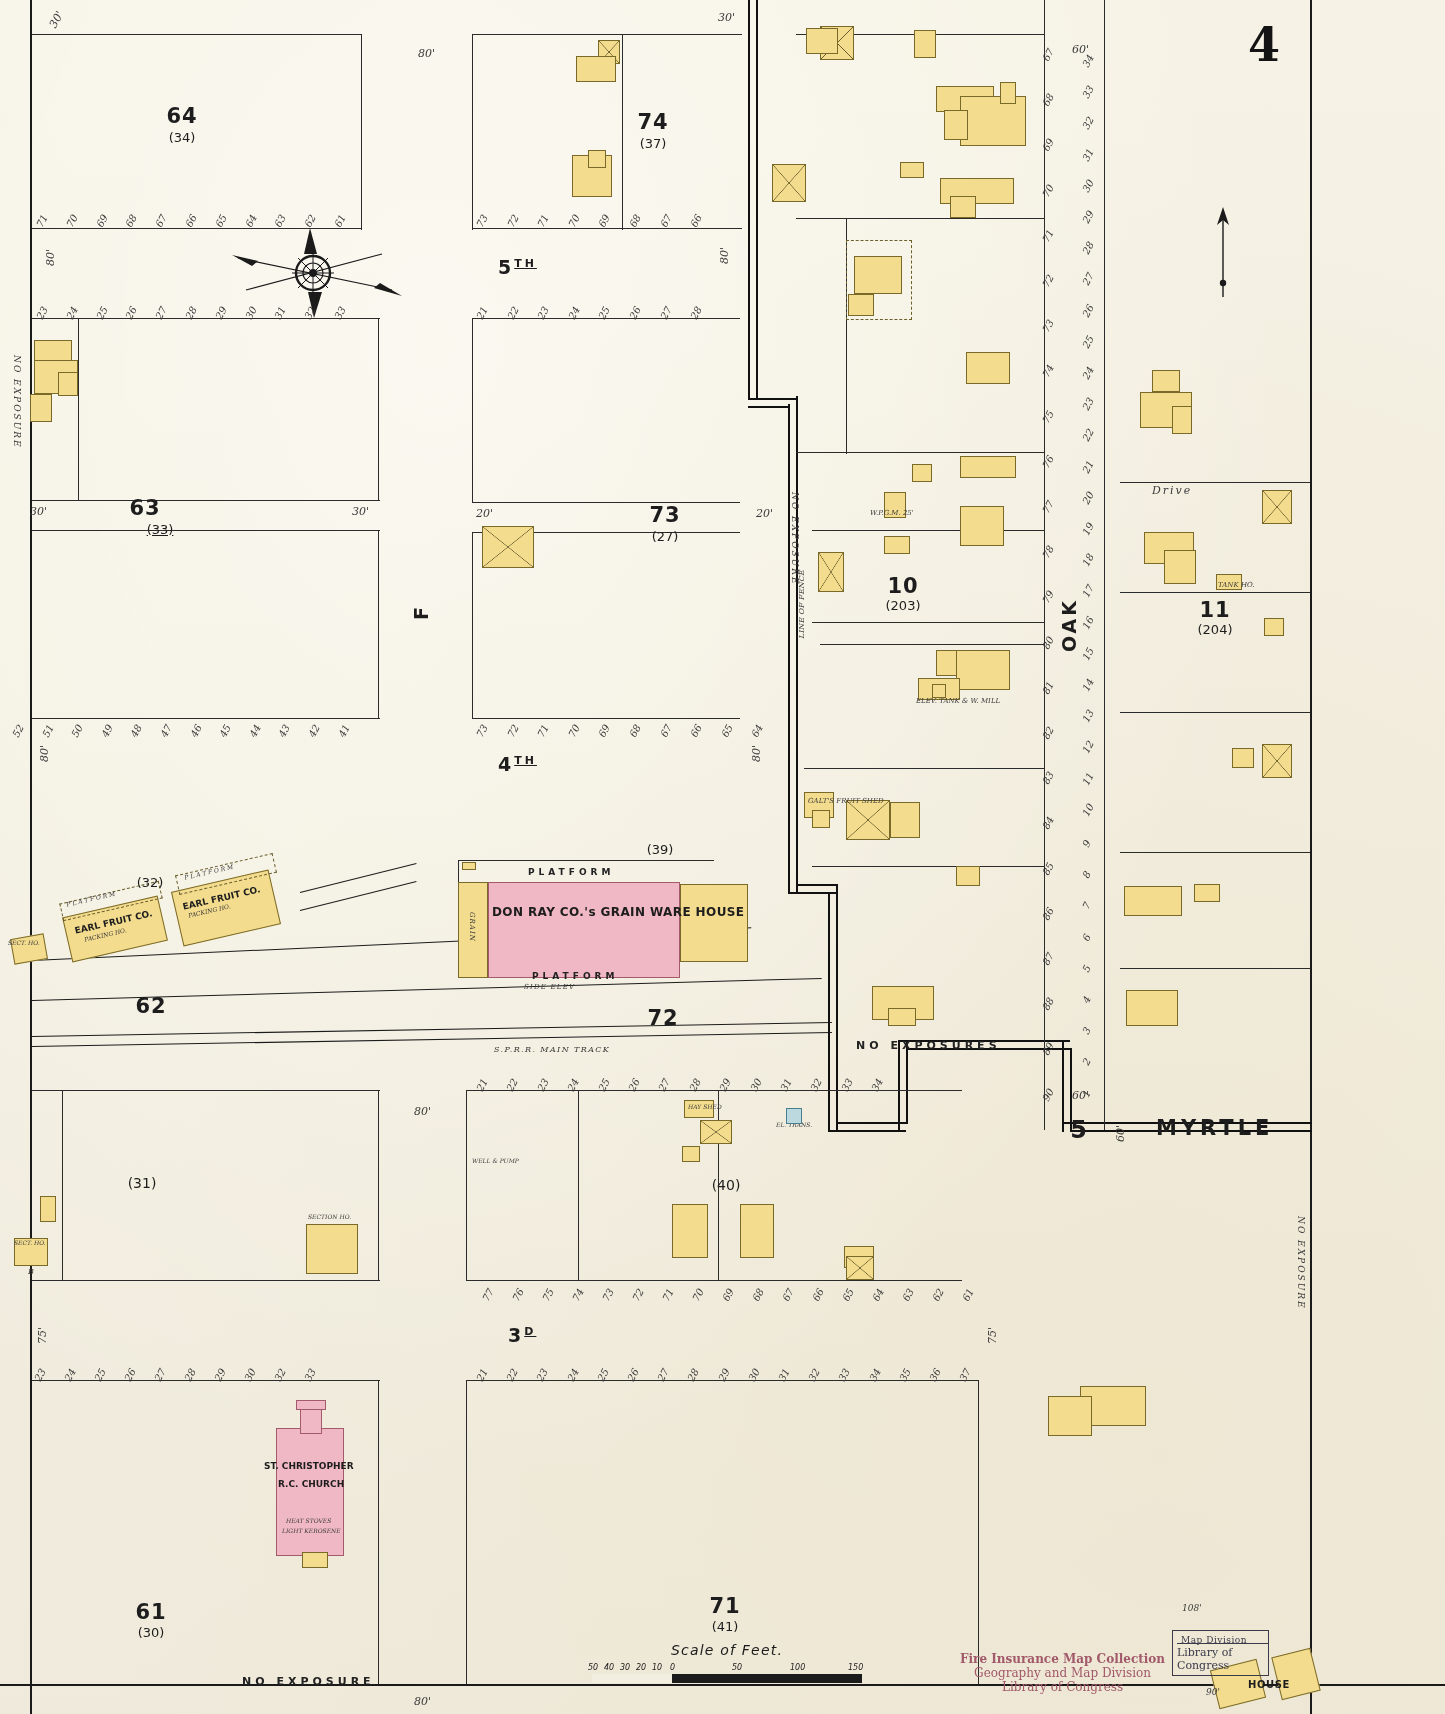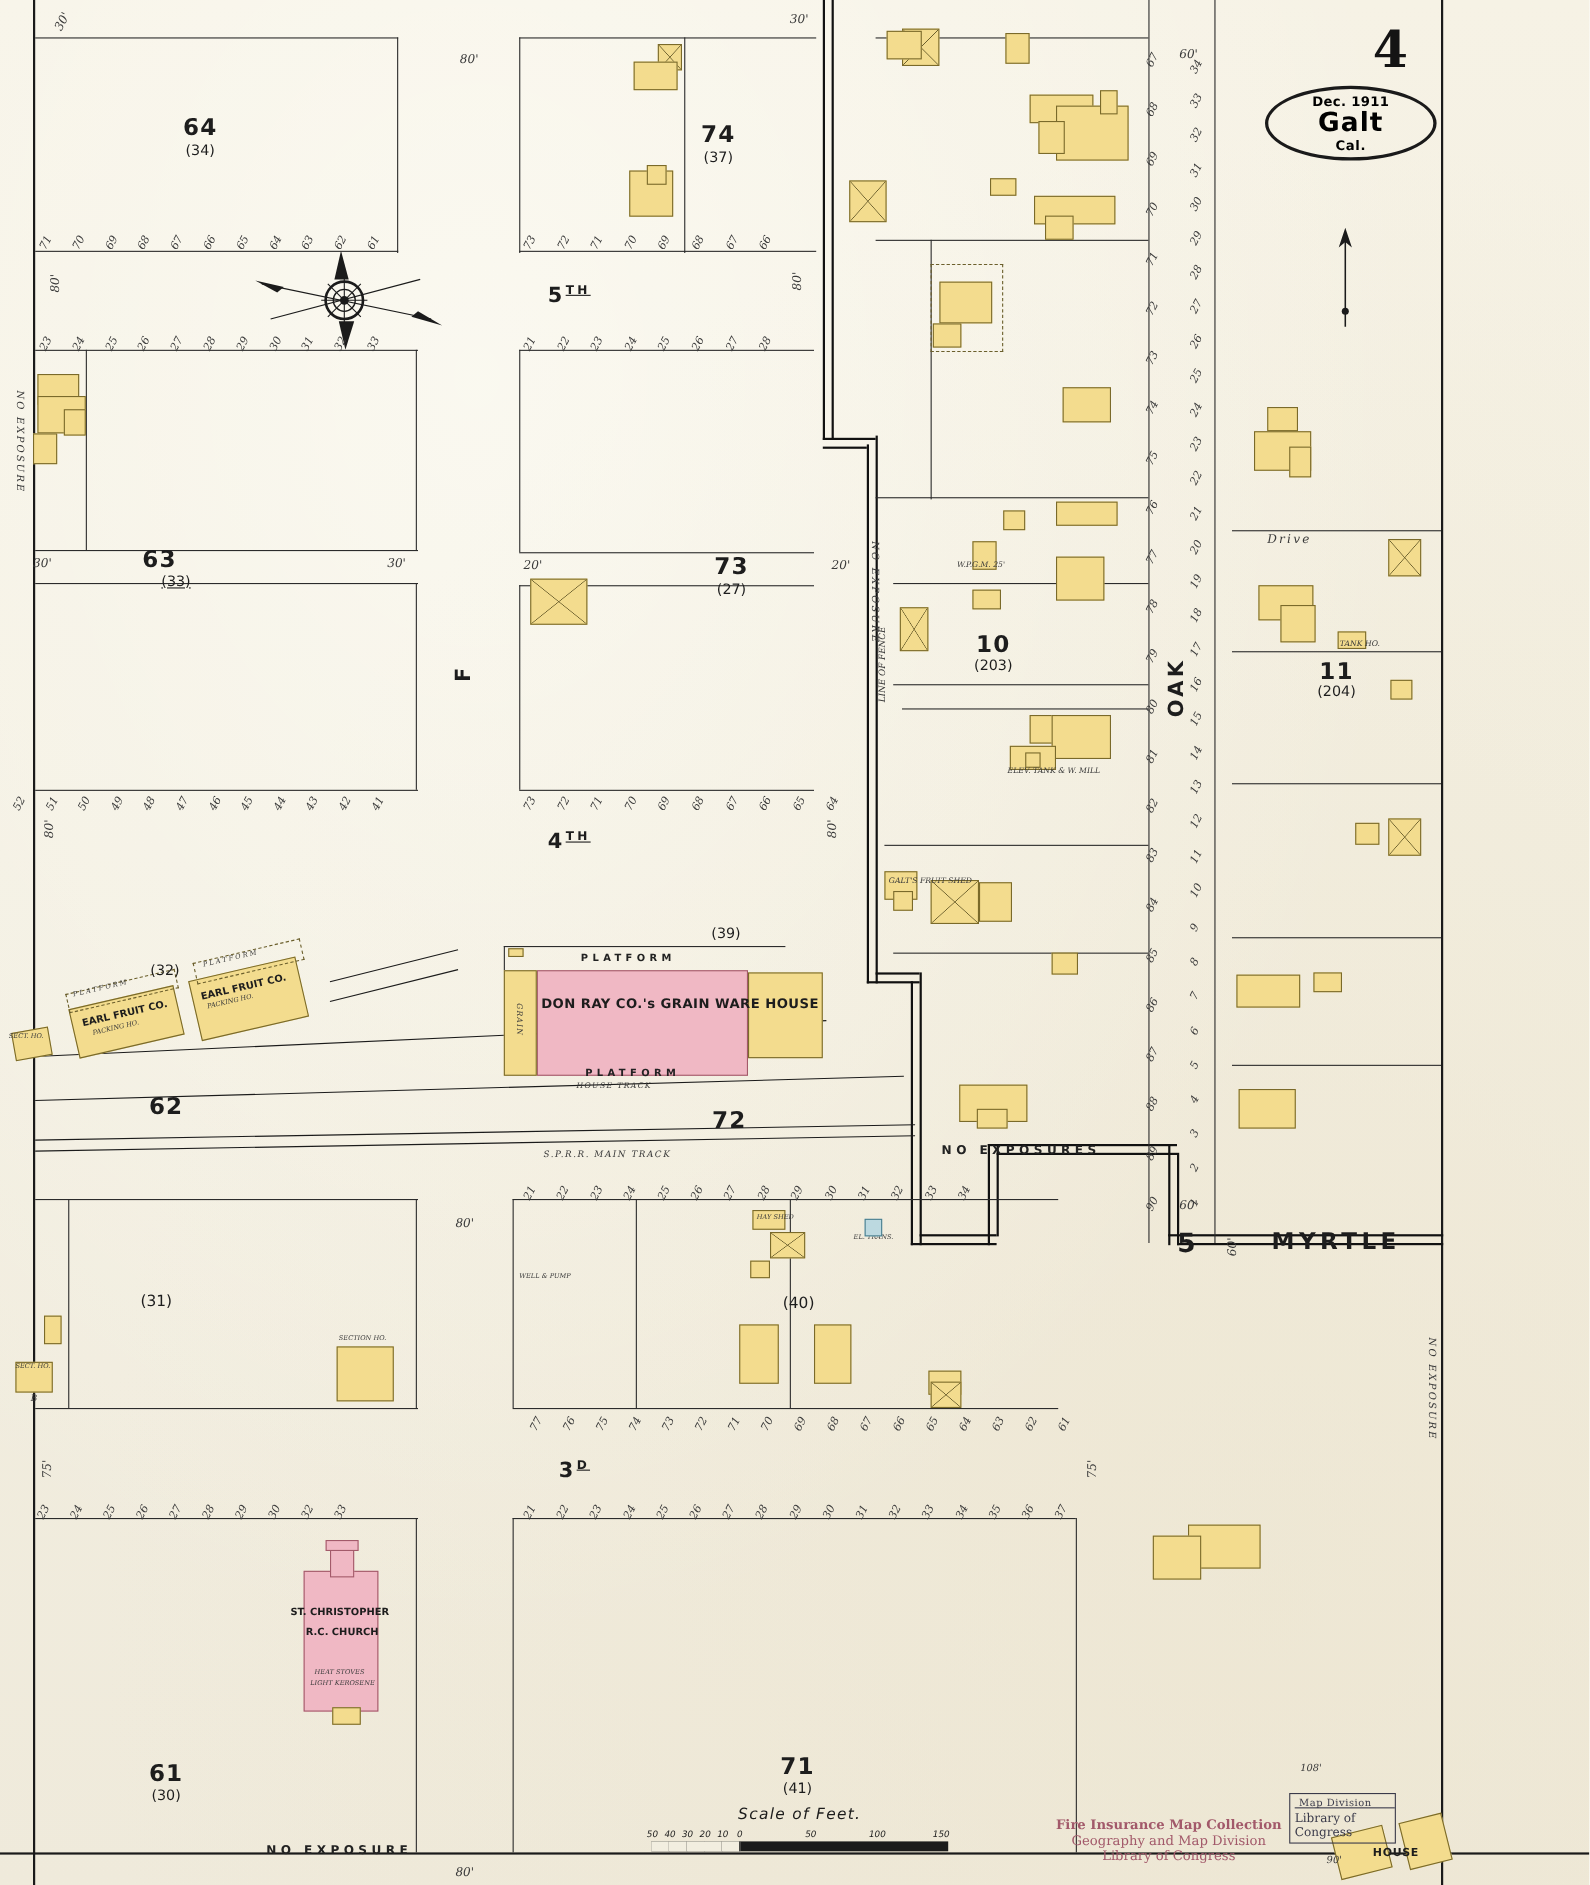--- a/index.html
+++ b/index.html
@@ -92,25 +92,20 @@
 <body>
 
 <div id="sheet">
   <div id="paper"></div>
 
   <div class="edge" id="frame-left"></div>
   <div class="edge" id="frame-right"></div>
   <div class="edge" id="frame-bottom"></div>
 
   <div id="pagenum">4</div>
-  <div id="cartouche">
-    <div class="d1">Dec. 1911</div>
-    <div class="d2">Galt</div>
-    <div class="d3">Cal.</div>
-  </div>
 
   <svg id="north-arrow" viewBox="0 0 36 96">
     <line x1="18" y1="10" x2="18" y2="92" stroke="#1b1b1b" stroke-width="1.4"></line>
     <polygon points="18,2 12,20 18,15 24,20" fill="#1b1b1b"></polygon>
     <circle cx="18" cy="78" r="3.2" fill="#1b1b1b"></circle>
   </svg>
 
   <svg id="compass" viewBox="0 0 170 90">
     <g stroke="#1b1b1b" stroke-width="1.1" fill="none">
       <line x1="6" y1="30" x2="160" y2="62"></line>
@@ -302,21 +297,21 @@
   <div class="txt dim" style="left:1112px;top:1128px;transform:rotate(-90deg);">60'</div>
 
   <div class="rrline" style="left:32px;top:960px;width:720px;transform:rotate(-2.6deg);transform-origin:left center;"></div>
   <div class="rrline" style="left:32px;top:1000px;width:790px;transform:rotate(-1.6deg);transform-origin:left center;"></div>
   <div class="rrline" style="left:32px;top:1036px;width:800px;transform:rotate(-1.0deg);transform-origin:left center;"></div>
   <div class="rrline" style="left:32px;top:1046px;width:800px;transform:rotate(-1.0deg);transform-origin:left center;"></div>
   <div class="rrline" style="left:300px;top:892px;width:120px;transform:rotate(-14deg);transform-origin:left center;"></div>
   <div class="rrline" style="left:300px;top:910px;width:120px;transform:rotate(-14deg);transform-origin:left center;"></div>
 
   <div class="txt tiny" style="left:494px;top:1046px;letter-spacing:1.4px;font-size:8px;">S.P.R.R. MAIN TRACK</div>
-  <div class="txt tiny" style="left:524px;top:984px;letter-spacing:1.2px;font-size:7px;">HOUSE TRACK</div>
+  <div class="txt tiny" style="left:524px;top:984px;letter-spacing:1.2px;font-size:7px;">SIDE ELEV</div>
 
   <div class="lot-line hline" style="left:458px;top:860px;width:256px;"></div>
   <div class="lot-line vline" style="left:458px;top:860px;height:22px;"></div>
   <div class="bldg pink" style="left:488px;top:882px;width:192px;height:96px;"></div>
   <div class="bldg" style="left:458px;top:882px;width:30px;height:96px;"></div>
   <div class="bldg" style="left:680px;top:884px;width:68px;height:78px;"></div>
   <div class="txt" style="left:492px;top:906px;font-family:'DejaVu Sans',sans-serif;font-weight:700;font-size:12px;letter-spacing:.4px;">DON RAY CO.'s GRAIN WARE HOUSE</div>
   <div class="txt label spaced" style="left:528px;top:868px;font-size:9px;">PLATFORM</div>
   <div class="txt label spaced" style="left:532px;top:972px;font-size:9px;">PLATFORM</div>
   <div class="txt tiny vert" style="left:468px;top:912px;letter-spacing:1px;">GRAIN</div>

